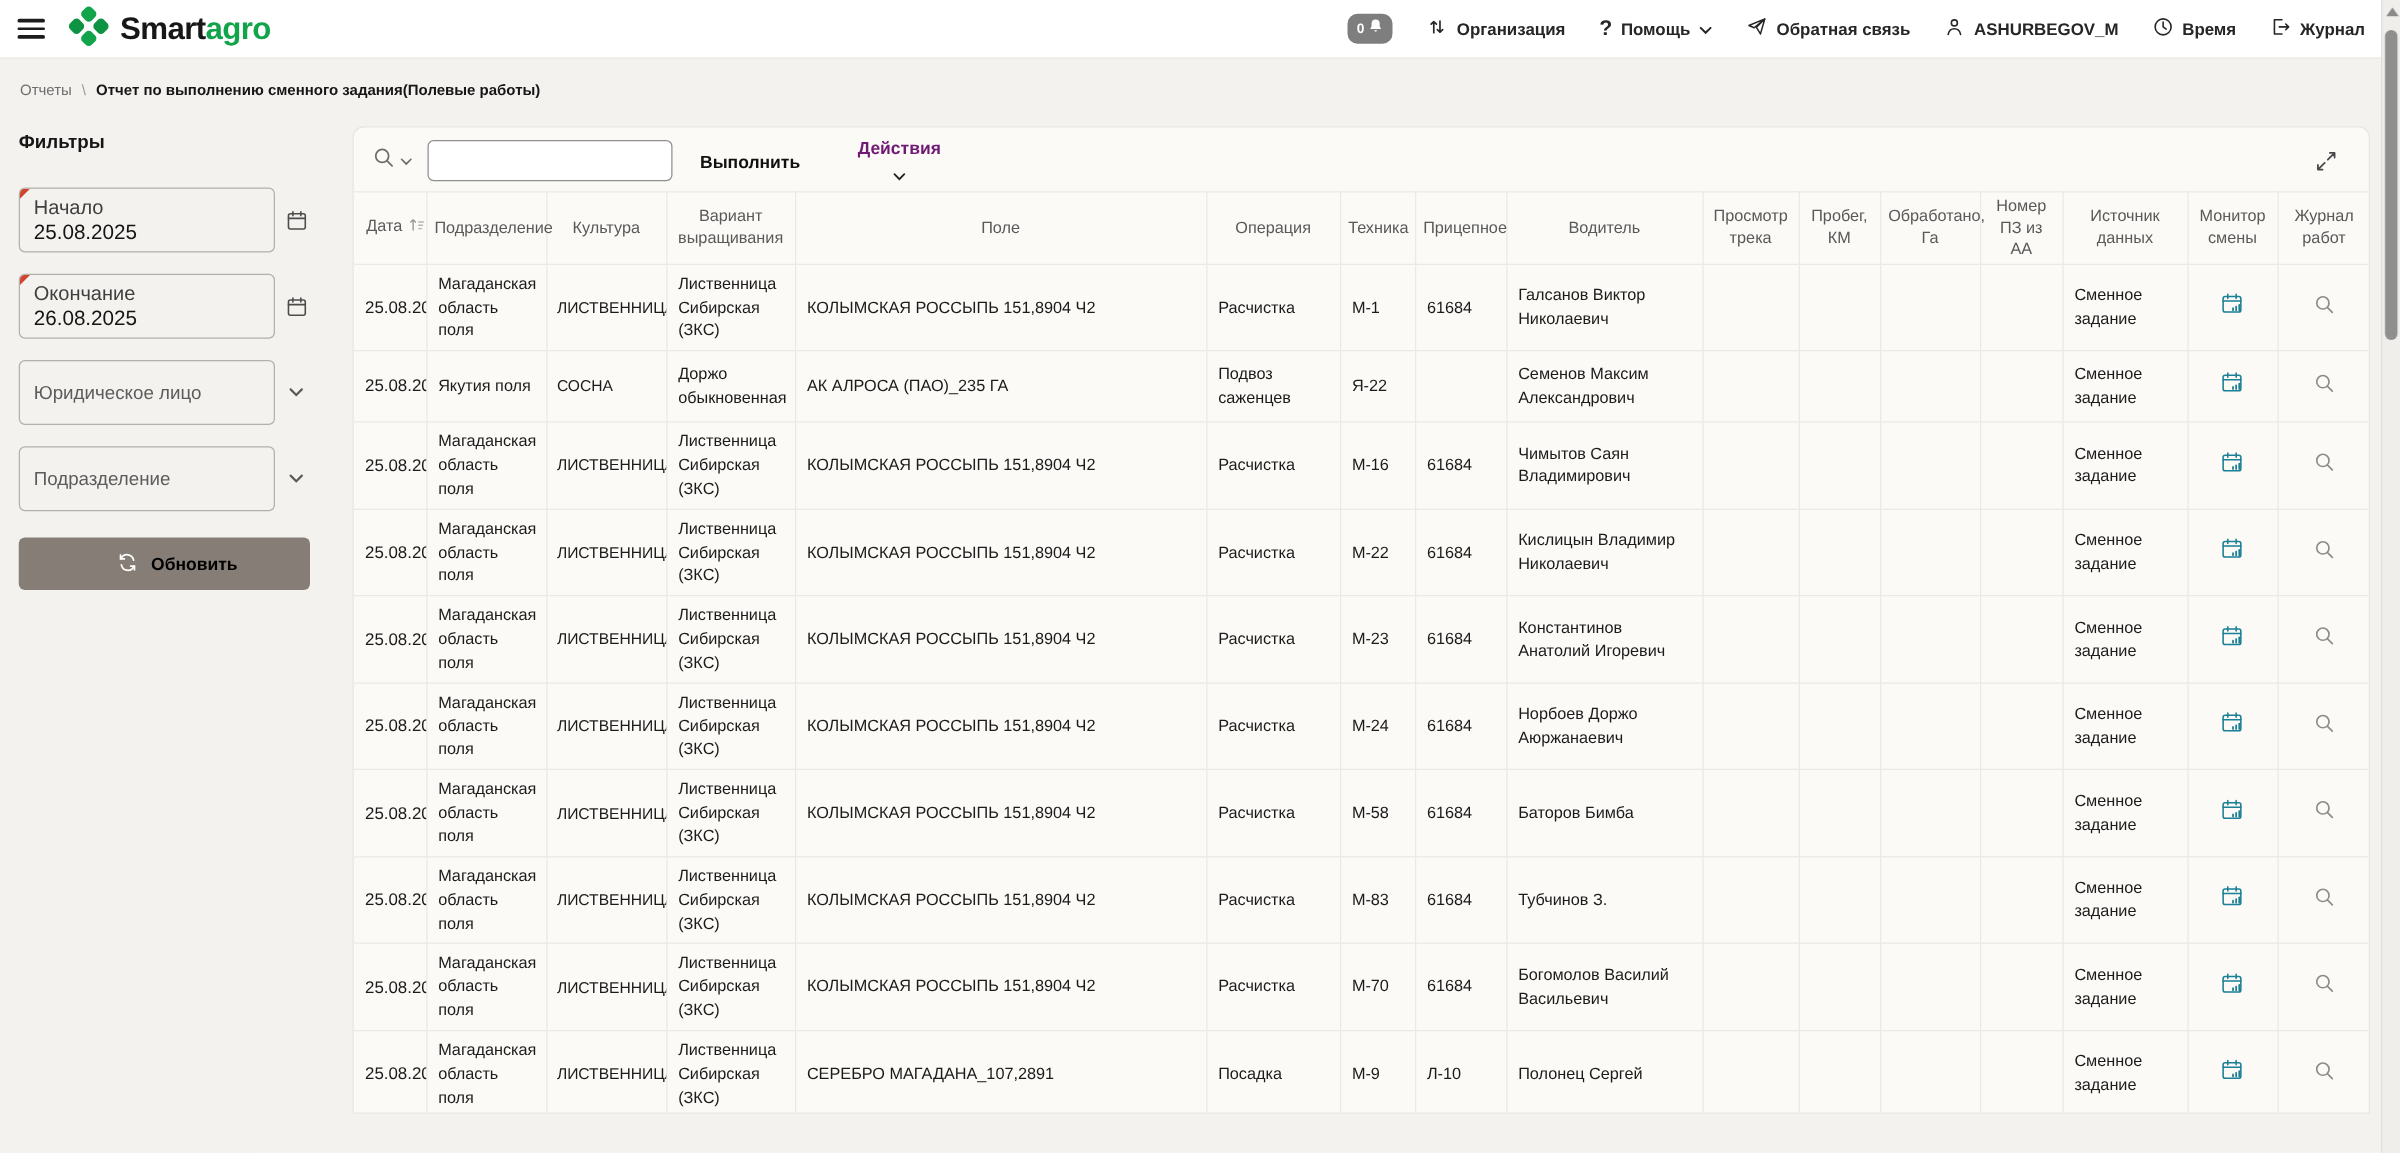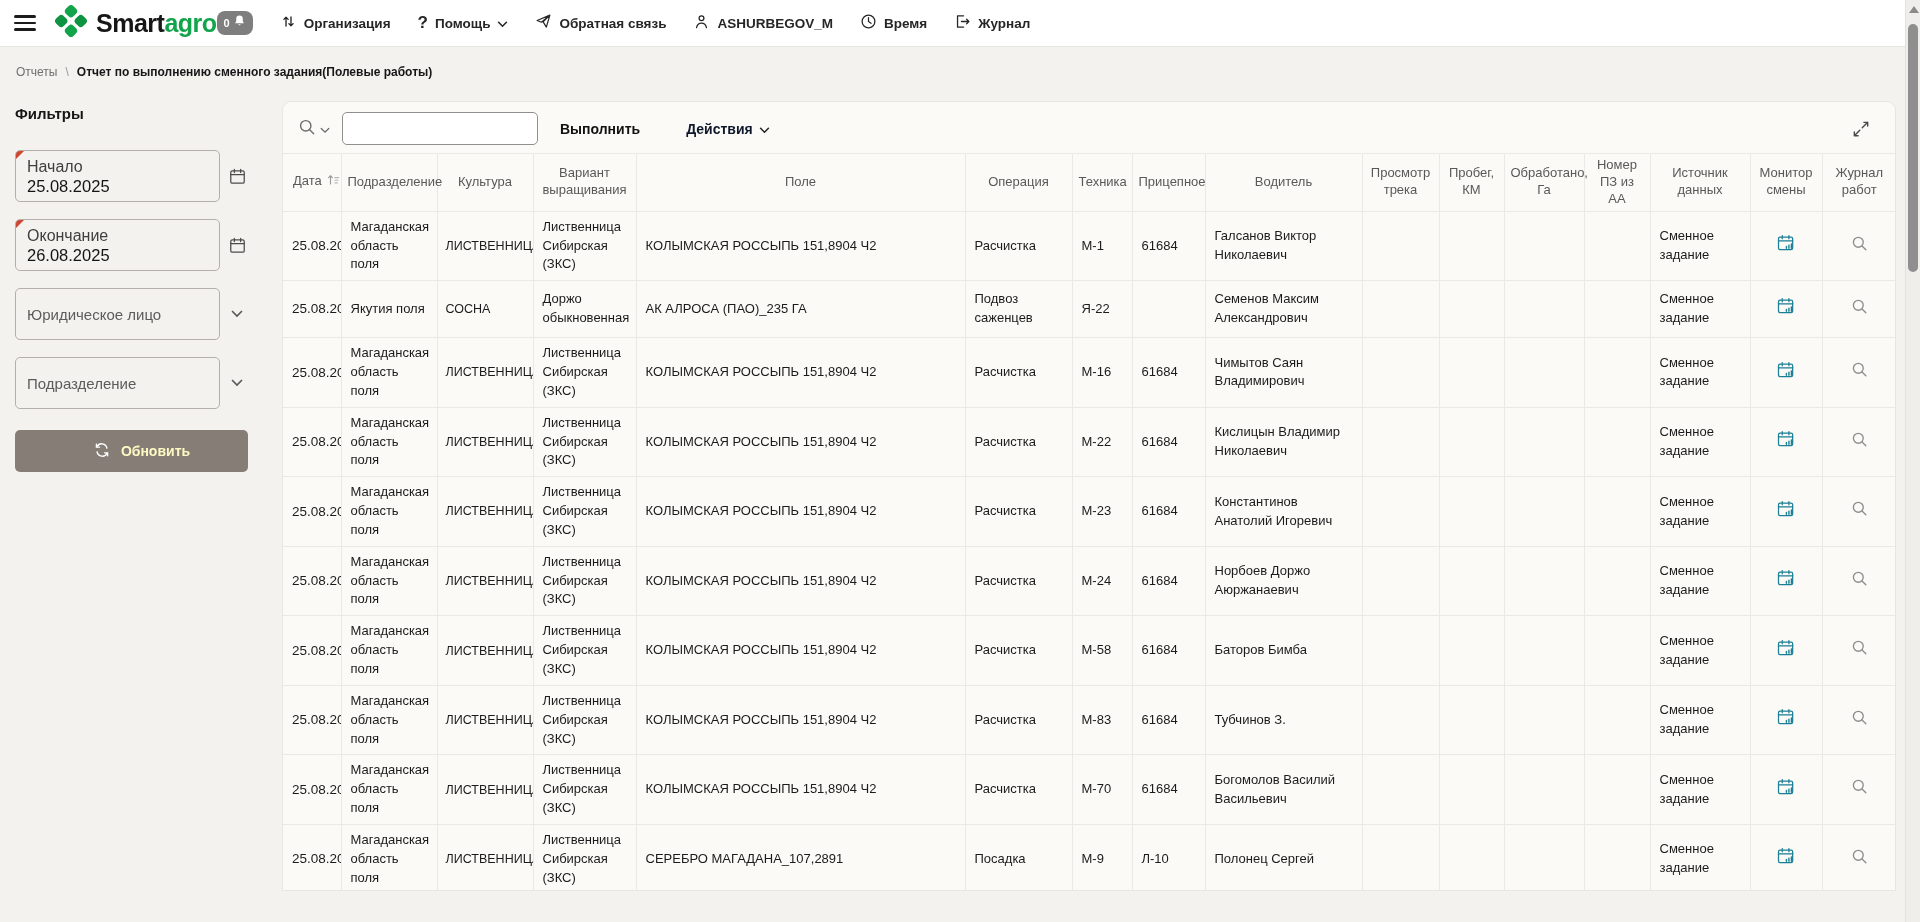--- a/index.html
+++ b/index.html
@@ -1,21 +1,21 @@
 <!DOCTYPE html>
 <html lang="ru"><head>
 <meta charset="utf-8">
 <style>
   * { margin:0; padding:0; box-sizing:border-box; }
   html,body { width:1920px; height:922px; overflow:hidden;
     font-family:"Liberation Sans", sans-serif; background:#f4f2ef; color:#1b1b1b; }
 
   
   .topbar { height:47px; background:#ffffff; border-bottom:1px solid #e6e4e1;
-    display:flex; align-items:center; padding:0 28px 0 14px; }
+    display:flex; align-items:center; justify-content:space-between; padding:0 28px 0 14px; }
   .topbar-left { display:flex; align-items:center; gap:18px; }
   .hamburger { width:22px; height:16px; display:flex; flex-direction:column; justify-content:space-between; cursor:pointer; }
   .hamburger span { height:2.6px; background:#1c1c1c; border-radius:2px; }
   .logo { display:flex; align-items:center; gap:8px; cursor:pointer; }
   .logo-text { font-size:25px; font-weight:800; letter-spacing:-0.5px; }
   .logo-smart { color:#171717; }
   .logo-agro { color:#12a44a; }
   .topbar-right { display:flex; align-items:center; gap:27px; }
   .tb-item { display:flex; align-items:center; gap:7px; font-size:13.5px; font-weight:600; color:#262626; cursor:pointer; white-space:nowrap; }
   .tb-item svg { flex:0 0 auto; }
@@ -38,34 +38,34 @@
   .field-box { position:relative; width:205px; height:52px; border:1px solid #b3afa9; border-radius:5px;
     padding:7px 10px 6px 11px; cursor:text; overflow:hidden; }
   .field-box.required::before { content:""; position:absolute; top:0; left:0;
     border-top:8px solid #d0452f; border-right:8px solid transparent; }
   .field-label { font-size:16px; color:#3f3f3f; }
   .field-value { font-size:16.5px; color:#141414; margin-top:1px; }
   .select-box { display:flex; align-items:center; }
   .select-placeholder { font-size:15px; color:#5c5c5c; }
   .suffix-icon { width:24px; display:flex; justify-content:center; cursor:pointer; }
   .refresh-btn { width:233px; height:42px; margin-top:21px; background:#867e76; border:none; border-radius:5px;
-    color:#fef9c3; font-size:14px; font-weight:700; font-family:inherit; display:flex; align-items:center; justify-content:center; gap:10px; cursor:pointer;padding-left:20px; }
+    color:#000000; font-size:14px; font-weight:700; font-family:inherit; display:flex; align-items:center; justify-content:center; gap:10px; cursor:pointer;padding-left:20px; }
 
   
   .main { flex:1; }
   .card { margin-left:14px; width:1614px; height:790px; background:#fbfaf7;
     border:1px solid #e8e6e2; border-radius:9px 9px 0 0; overflow:hidden; }
   .toolbar { height:45px; display:flex; align-items:center; padding:8px 24px 0 14px;justify-content:center; }
   .tb-search-trigger { display:flex; align-items:center; gap:3px; cursor:pointer; margin-right:12px; }
   .search-input { width:196px; height:33px; border:1px solid #8f8f8f; border-radius:5px; background:#fff;
     font-family:inherit; font-size:14px; padding:0 9px; outline:none; }
   .execute-btn { background:none; border:none; font-family:inherit; font-size:14px; font-weight:700;
     color:#111; margin-left:22px; cursor:pointer; }
-  .actions-btn { display:flex; align-items:center; gap:6px; font-size:14px; font-weight:600; color:#0f172a;
-    margin-left:46px; cursor:pointer; }
+  .actions-btn { display:flex; align-items:center; gap:6px; font-size:14px; font-weight:600; color:#701a75;
+    margin-left:46px; cursor:pointer;flex-direction:column; }
   .expand-btn { margin-left:auto; cursor:pointer; display:flex; }
 
   
   .table-wrap { margin-top:6px; }
   table { border-collapse:collapse; table-layout:fixed; width:1613px; }
   thead th { height:47px; border-top:1px solid #ebe9e5; border-bottom:1px solid #ebe9e5; border-right:1px solid #ebe9e5;
     font-size:13px; font-weight:400; color:#595959; text-align:center; vertical-align:middle;
     padding:3px 6px; line-height:1.3; cursor:pointer; }
   thead th:last-child { border-right:none; }
   thead th.h-date { text-align:left; padding-left:10px; }

